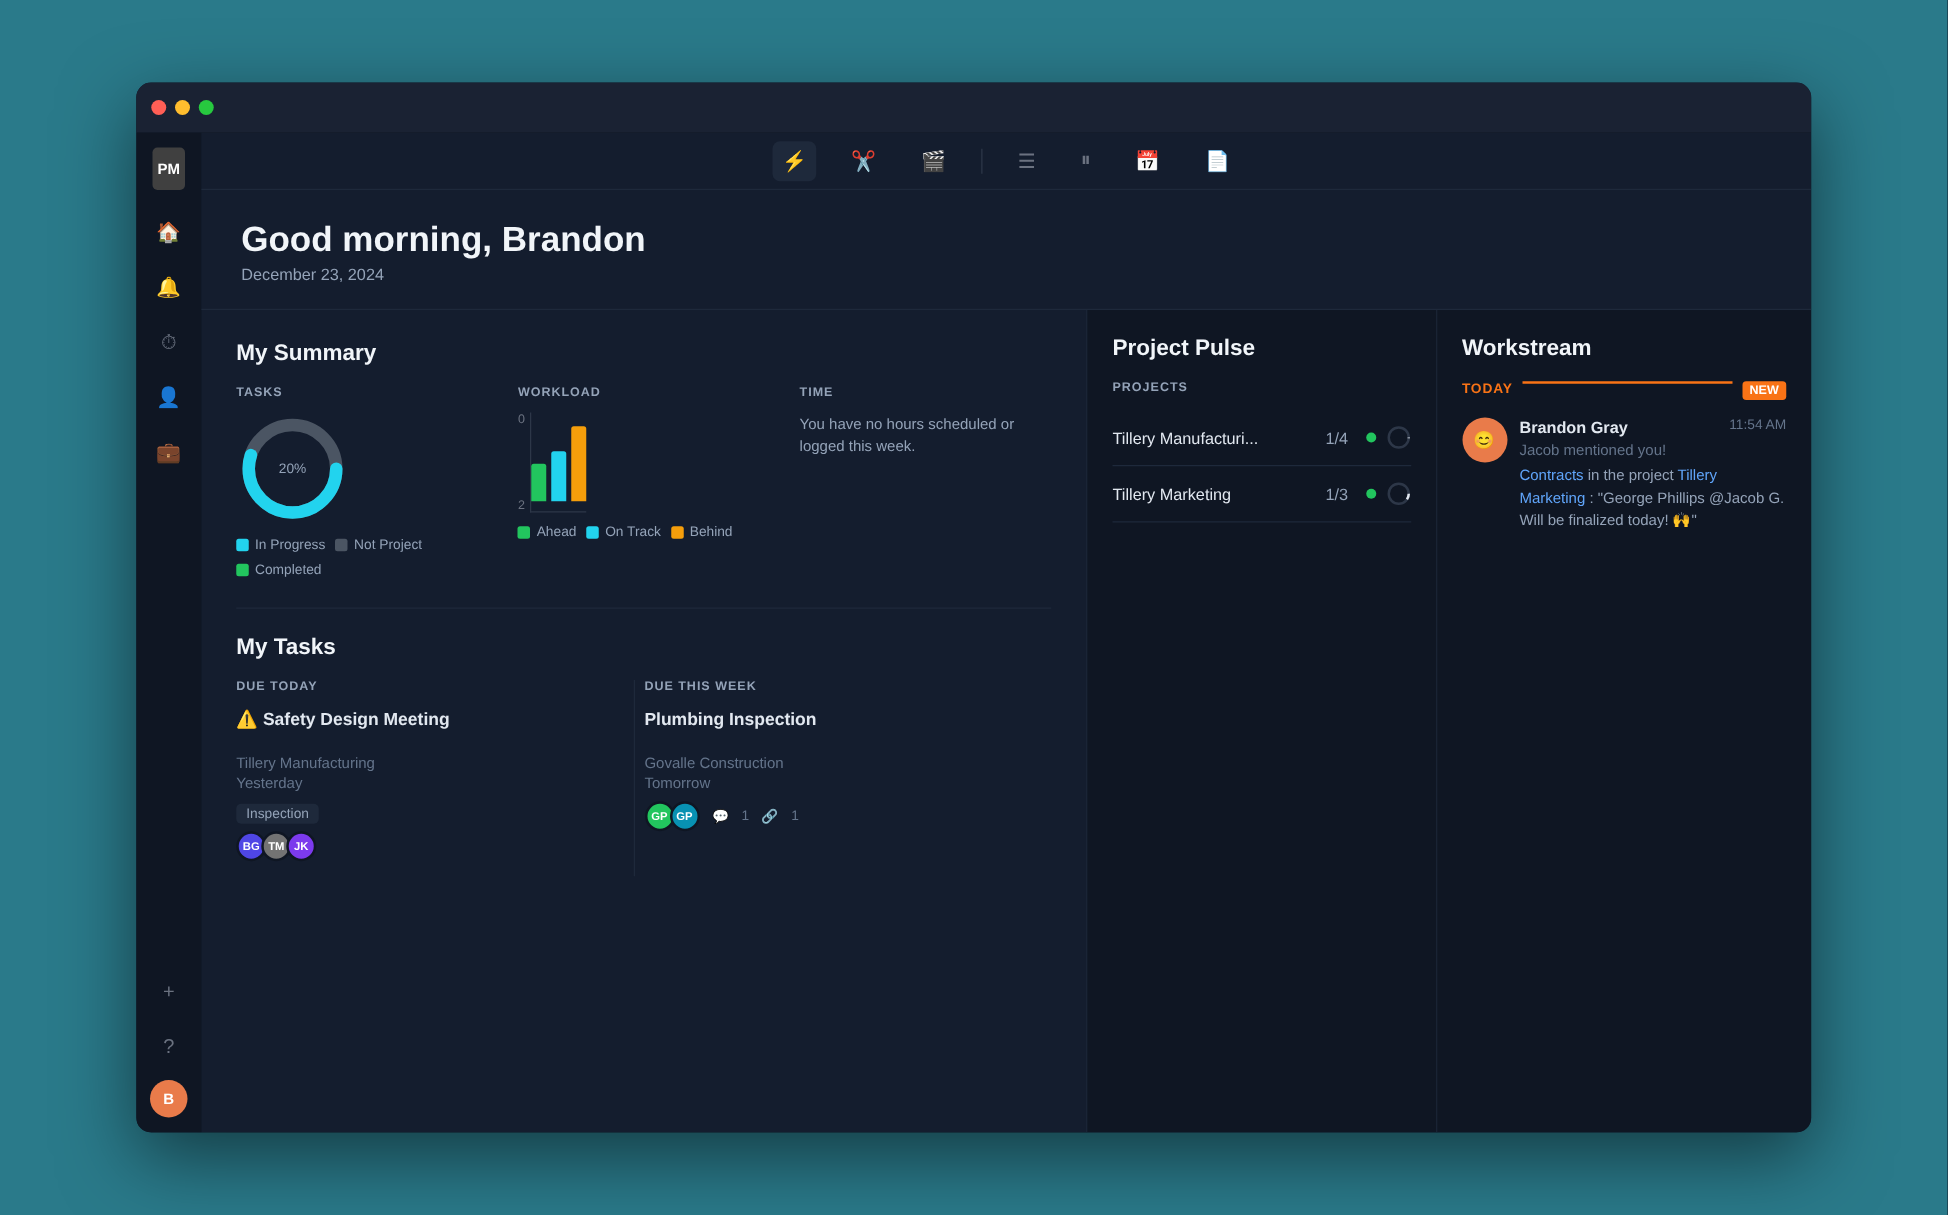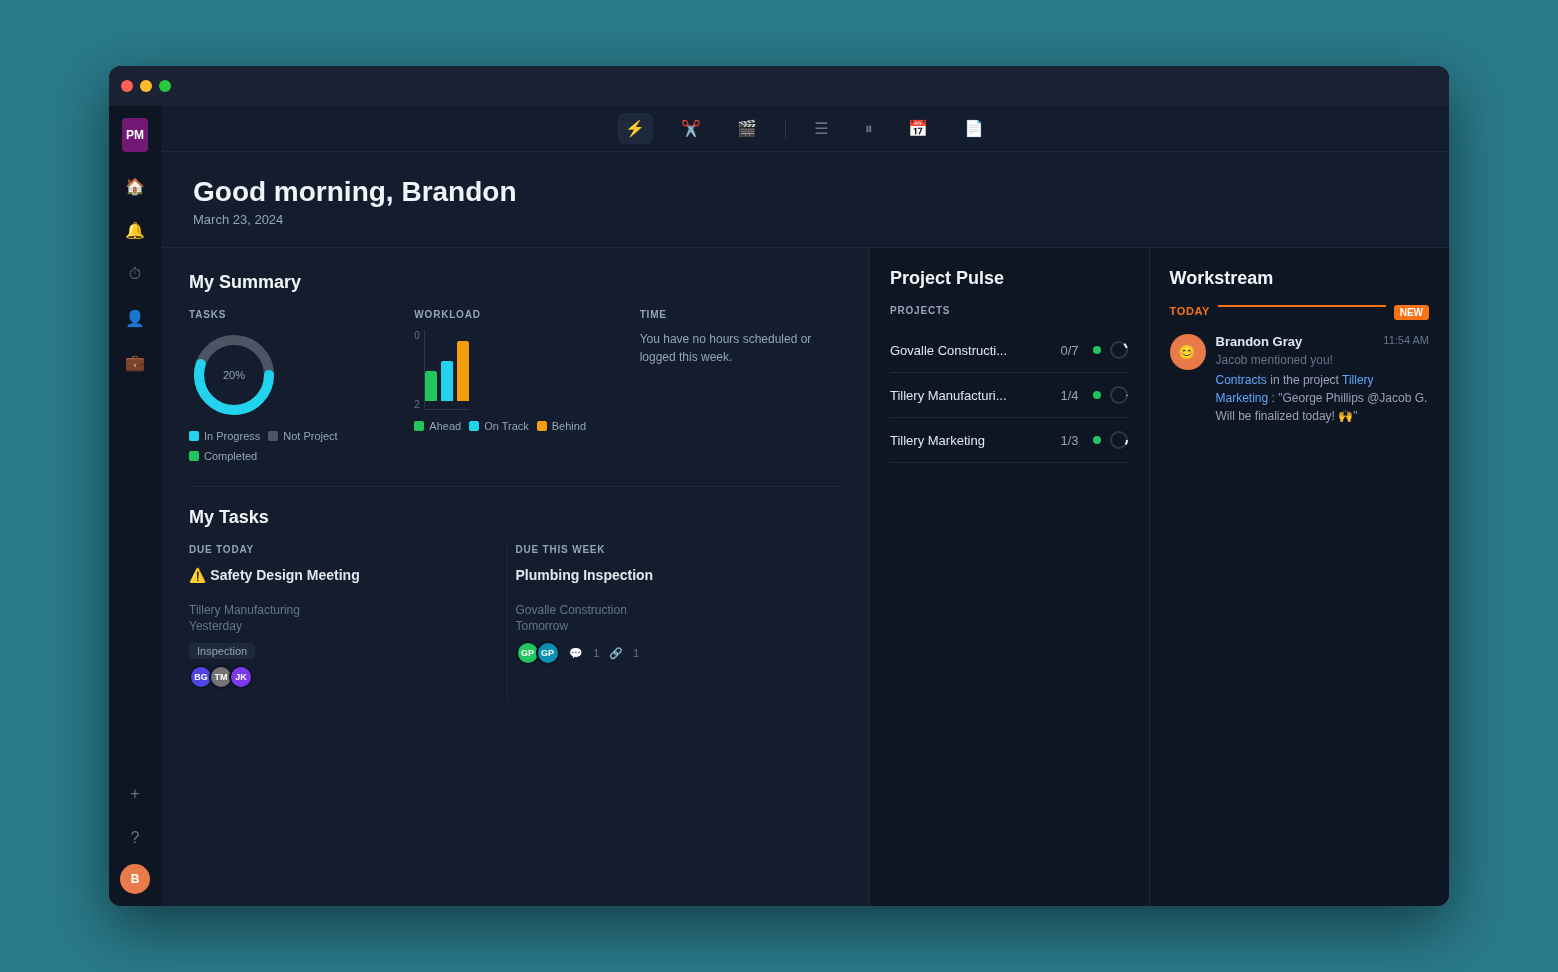--- a/index.html
+++ b/index.html
@@ -56,21 +56,21 @@
       background: #0f1623;
       display: flex;
       flex-direction: column;
       align-items: center;
       padding: 12px 0;
       gap: 8px;
       flex-shrink: 0;
     }
     .sidebar-logo {
       width: 26px; height: 34px;
-      background: #701a75;
+      background: #404040;
       border-radius: 4px;
       display: flex; align-items: center; justify-content: center;
       color: white; font-weight: 700; font-size: 12px;
       margin-bottom: 8px;
     }
     .sidebar-icon {
       width: 36px; height: 36px;
       border-radius: 8px;
       display: flex; align-items: center; justify-content: center;
       color: #6b7280;
@@ -469,21 +469,21 @@
         <div class="nav-icon">🎬</div>
         <div class="nav-divider"></div>
         <div class="nav-icon">☰</div>
         <div class="nav-icon">⏸</div>
         <div class="nav-icon">📅</div>
         <div class="nav-icon">📄</div>
       </div>
 
       <div class="greeting-header">
         <div class="greeting-title">Good morning, Brandon</div>
-        <div class="greeting-date">March 23, 2024</div>
+        <div class="greeting-date">December 23, 2024</div>
       </div>
 
       <div class="dashboard">
 
         <div class="main-panel">
 
           <div class="section-title">My Summary</div>
           <div class="summary-grid">
 
             <div class="summary-block">
@@ -603,29 +603,20 @@
             </div>
           </div>
         </div>
 
         <div class="right-panels">
 
           <div class="project-pulse-panel">
             <div class="section-title">Project Pulse</div>
             <div class="pulse-label">PROJECTS</div>
 
-            <div class="project-row">
-              <div class="project-name">Govalle Constructi...</div>
-              <span class="project-count">0/7</span>
-              <div class="status-dot"></div>
-              <svg class="progress-ring" viewBox="0 0 20 20">
-                <circle cx="10" cy="10" r="8" fill="none" stroke="#2d3748" stroke-width="2"></circle>
-                <circle cx="10" cy="10" r="8" fill="none" stroke="#e2e8f0" stroke-width="2" stroke-dasharray="5 50" stroke-dashoffset="12"></circle>
-              </svg>
-            </div>
 
             <div class="project-row">
               <div class="project-name">Tillery Manufacturi...</div>
               <span class="project-count">1/4</span>
               <div class="status-dot"></div>
               <svg class="progress-ring" viewBox="0 0 20 20">
                 <circle cx="10" cy="10" r="8" fill="none" stroke="#2d3748" stroke-width="2"></circle>
                 <circle cx="10" cy="10" r="8" fill="none" stroke="#e2e8f0" stroke-width="2" stroke-dasharray="12.6 50" stroke-dashoffset="12"></circle>
               </svg>
             </div>

